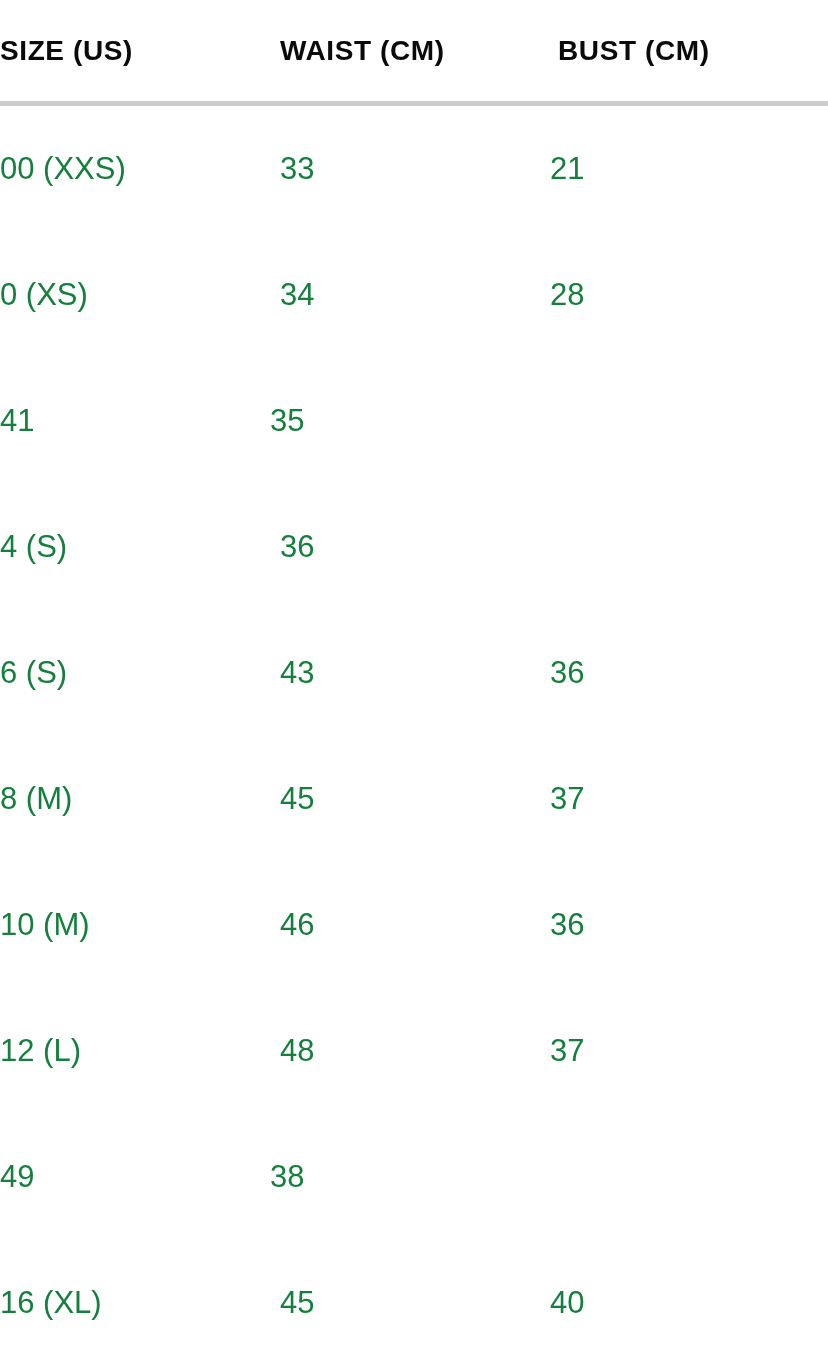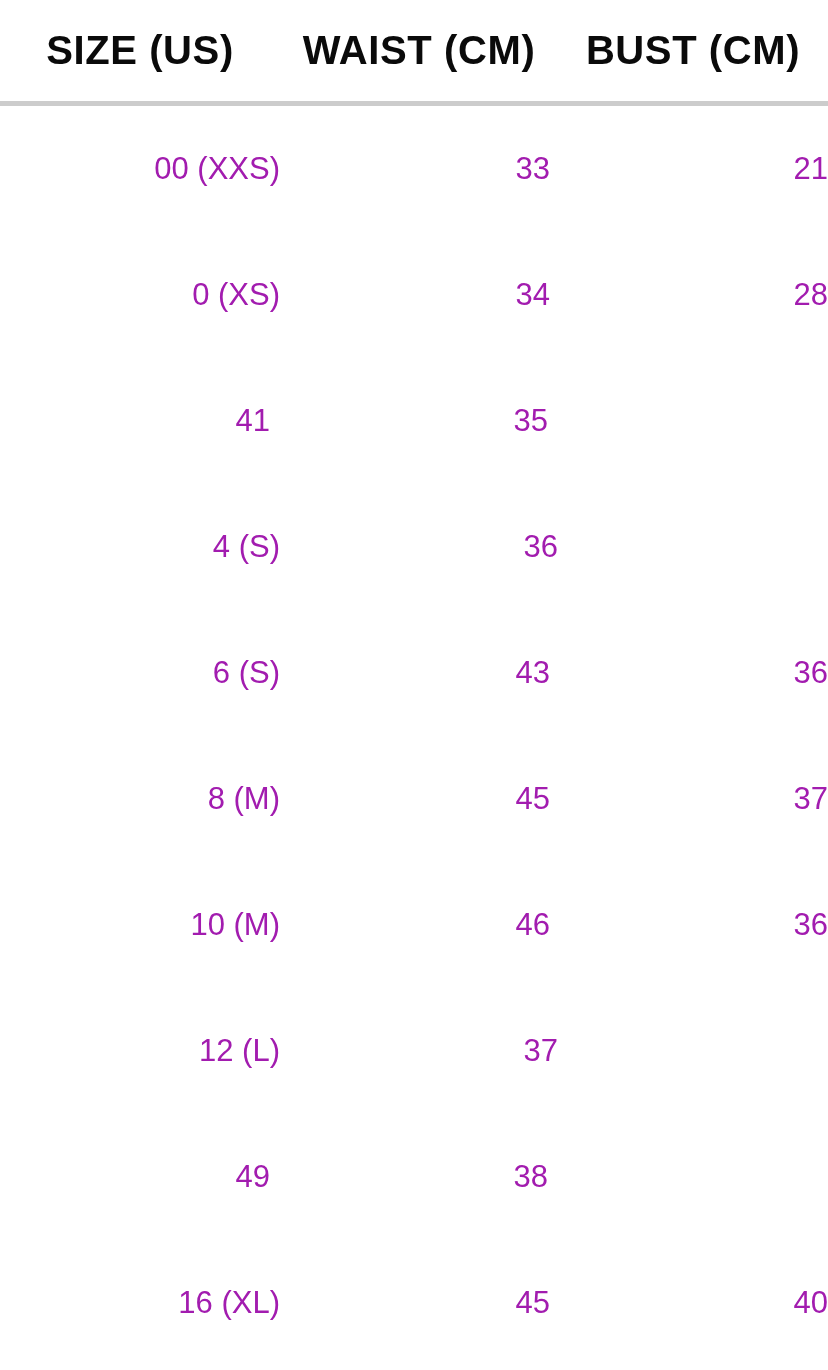--- a/index.html
+++ b/index.html
@@ -22,25 +22,25 @@
 
   
   .chart-header {
     display: flex;
     width: 100%;
     height: 101px;
     align-items: center;
   }
 
   .chart-header .cell {
-    font-size: 40px;
+    font-size: 28px;
     font-weight: 700;
     letter-spacing: 0.6px;
     color: #0a0a0a;
-    text-align: center;
+    text-align: left;
     white-space: nowrap;
   }
 
   .chart-divider {
     width: 100%;
     height: 5px;
     background: #cccccc;
   }
 
   
@@ -51,22 +51,22 @@
   .chart-row {
     display: flex;
     width: 100%;
     height: 126px;
     align-items: center;
   }
 
   .chart-row .cell {
     font-size: 31px;
     font-weight: 400;
-    color: #a21caf;
-    text-align: right;
+    color: #15803d;
+    text-align: left;
     white-space: nowrap;
   }
 
   
   .col-size  { width: 280px; }
   .col-bust  { width: 270px; }
   .col-waist { width: 278px; }
 </style>
 </head>
 <body>
@@ -110,20 +110,21 @@
         <div class="cell col-bust">45</div>
         <div class="cell col-waist">37</div>
       </div>
       <div class="chart-row">
         <div class="cell col-size">10 (M)</div>
         <div class="cell col-bust">46</div>
         <div class="cell col-waist">36</div>
       </div>
       <div class="chart-row">
         <div class="cell col-size">12 (L)</div>
+        <div class="cell col-bust">48</div>
         <div class="cell col-waist">37</div>
       </div>
       <div class="chart-row">
         <div class="cell col-bust">49</div>
         <div class="cell col-waist">38</div>
       </div>
       <div class="chart-row">
         <div class="cell col-size">16 (XL)</div>
         <div class="cell col-bust">45</div>
         <div class="cell col-waist">40</div>

